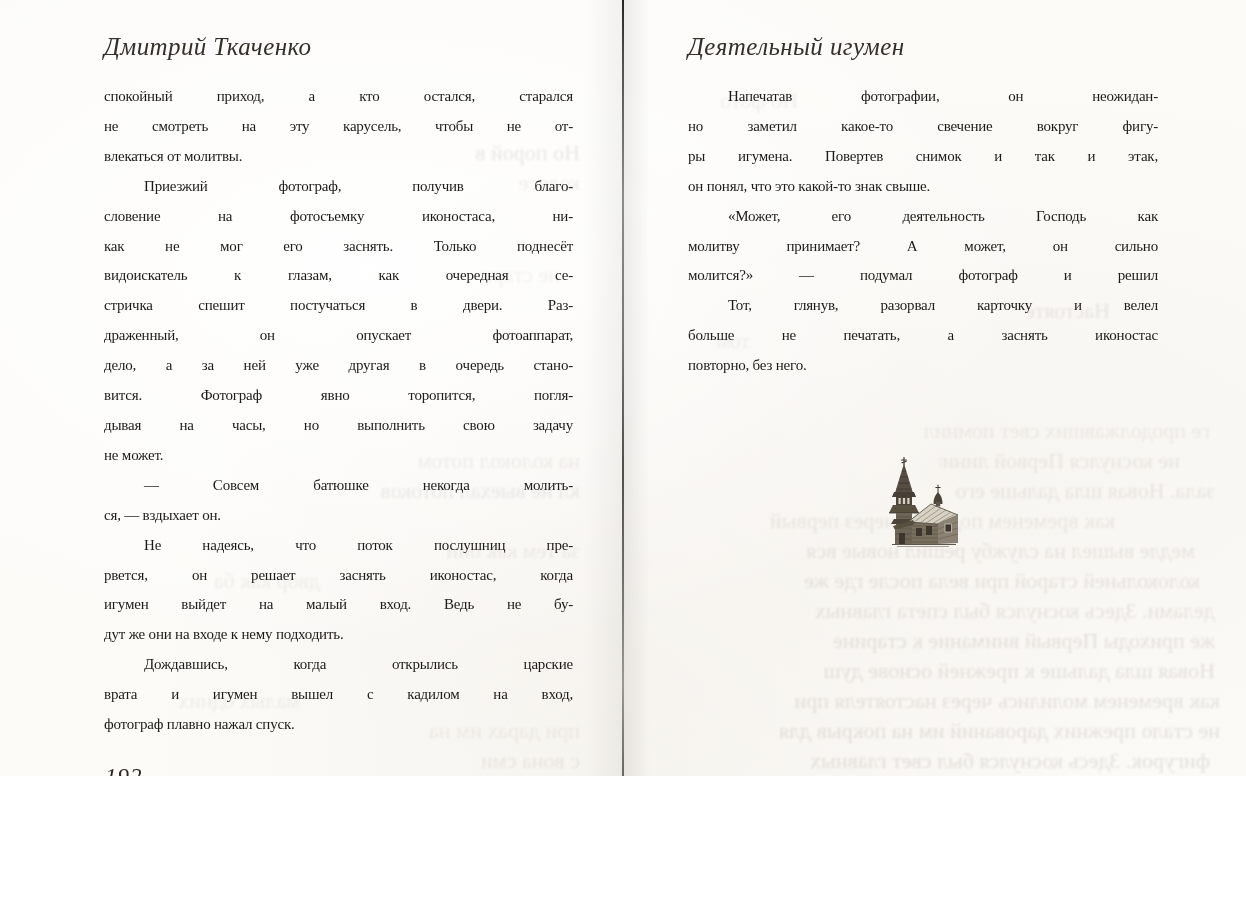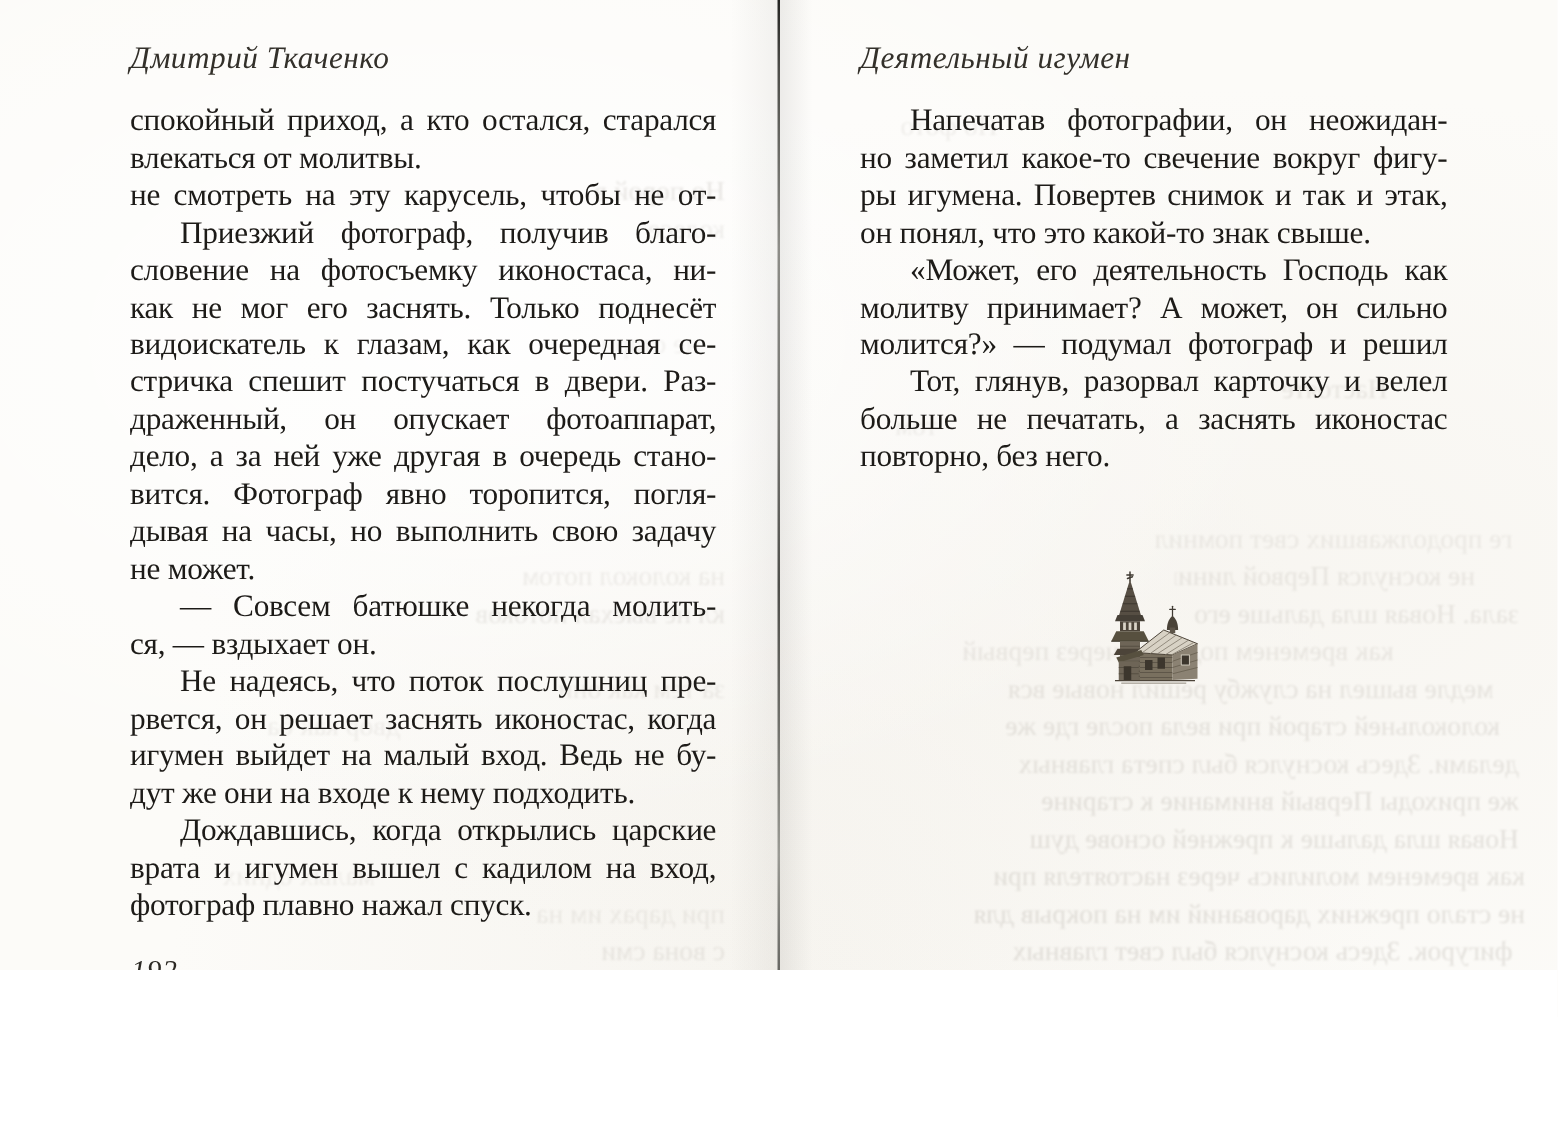--- a/index.html
+++ b/index.html
@@ -22,21 +22,21 @@
     letter-spacing:.4px;
   }
   .running-head.author{left:104px;width:469px;text-align:left;}
   .running-head.chapter{left:688px;width:470px;text-align:left;}
   
   .body-text{position:absolute;top:82px;width:469px;}
   .body-text.left-body{left:104px;}
   .body-text.right-body{left:688px;width:470px;}
   .line{
     height:29.92px;line-height:29.92px;
-    font-size:25px;letter-spacing:-.2px;
+    font-size:15px;letter-spacing:-.2px;
     text-align:justify;text-align-last:justify;
     white-space:nowrap;
   }
   .line.end{text-align-last:left;}
   .line.indent{padding-left:40px;}
   
   .page-number{
     position:absolute;left:105px;top:764px;
     font-size:23px;font-style:italic;color:#2c2924;letter-spacing:1px;
   }
@@ -93,22 +93,22 @@
       <div class="ghost" style="top: 658px; left: 695px; width: 520px; opacity: 0.16;">Новая шла дальше к прежней основе душ</div>
       <div class="ghost" style="top: 688px; left: 695px; width: 525px; opacity: 0.16;">как временем молились через настоятеля при</div>
       <div class="ghost" style="top: 718px; left: 690px; width: 530px; opacity: 0.17;">не стало прежних дарований им на покрыв для</div>
       <div class="ghost" style="top: 748px; left: 690px; width: 520px; opacity: 0.17;">фигурок. Здесь коснулся был свет главных</div>
     </div>
 
   <div>
     <div class="running-head author">Дмитрий Ткаченко</div>
     <div class="body-text left-body">
         <div class="line">спокойный приход, а кто остался, старался</div>
+        <div class="line">не смотреть на эту карусель, чтобы не от-</div>
         <div class="line end">влекаться от молитвы.</div>
-        <div class="line">не смотреть на эту карусель, чтобы не от-</div>
         <div class="line indent">Приезжий фотограф, получив благо-</div>
         <div class="line">словение на фотосъемку иконостаса, ни-</div>
         <div class="line">как не мог его заснять. Только поднесёт</div>
         <div class="line">видоискатель к глазам, как очередная се-</div>
         <div class="line">стричка спешит постучаться в двери. Раз-</div>
         <div class="line">драженный, он опускает фотоаппарат,</div>
         <div class="line">дело, а за ней уже другая в очередь стано-</div>
         <div class="line">вится. Фотограф явно торопится, погля-</div>
         <div class="line">дывая на часы, но выполнить свою задачу</div>
         <div class="line end">не может.</div>

